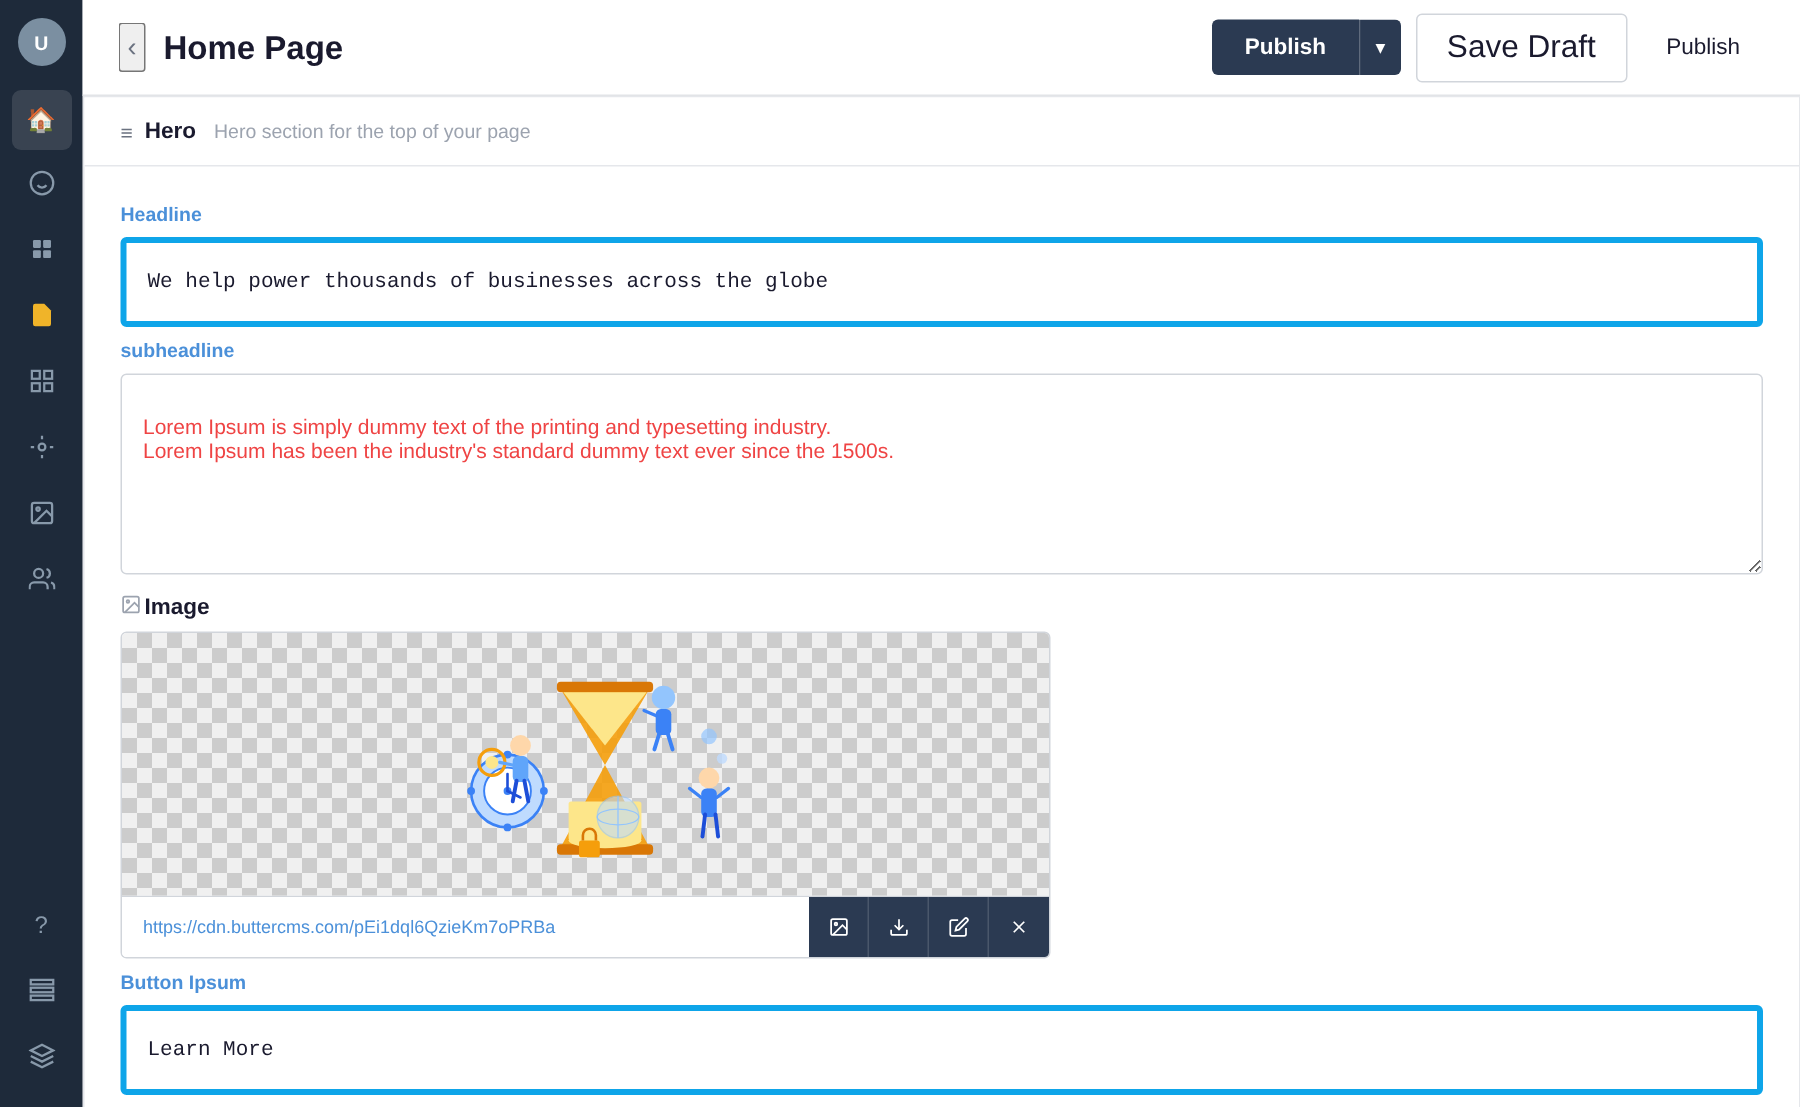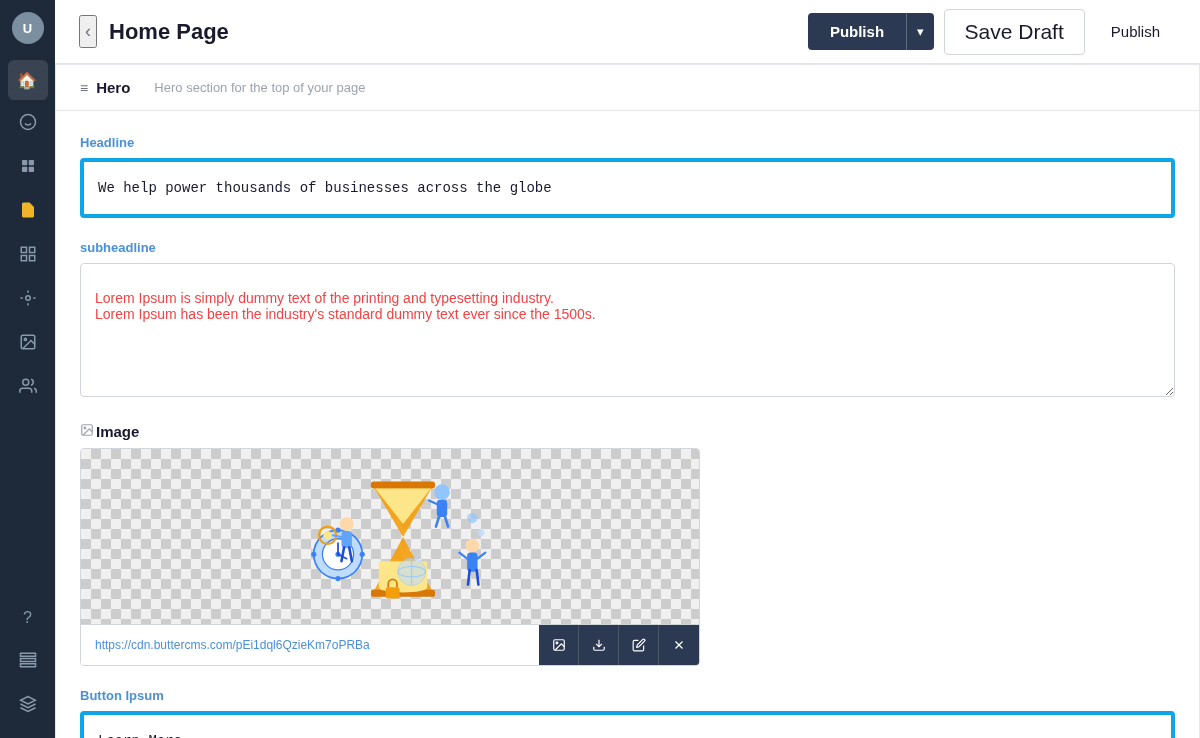--- a/index.html
+++ b/index.html
@@ -142,29 +142,29 @@
       font-size: 14px;
     }
     .section-title {
       font-size: 15px;
       font-weight: 700;
       color: #1a1a2e;
     }
     .section-subtitle {
       font-size: 13px;
       color: #9ca3af;
-      margin-left: 16px;
+      margin-left: 4px;
     }
 
     
     .form-body {
       padding: 24px 24px;
     }
     .field-group {
-      margin-bottom: 22px;
+      margin-bottom: 8px;
     }
     .field-label {
       font-size: 13px;
       font-weight: 600;
       color: #4b90d9;
       margin-bottom: 8px;
     }
     .field-input {
       width: 100%;
       border: 4px solid #0ea5e9;

